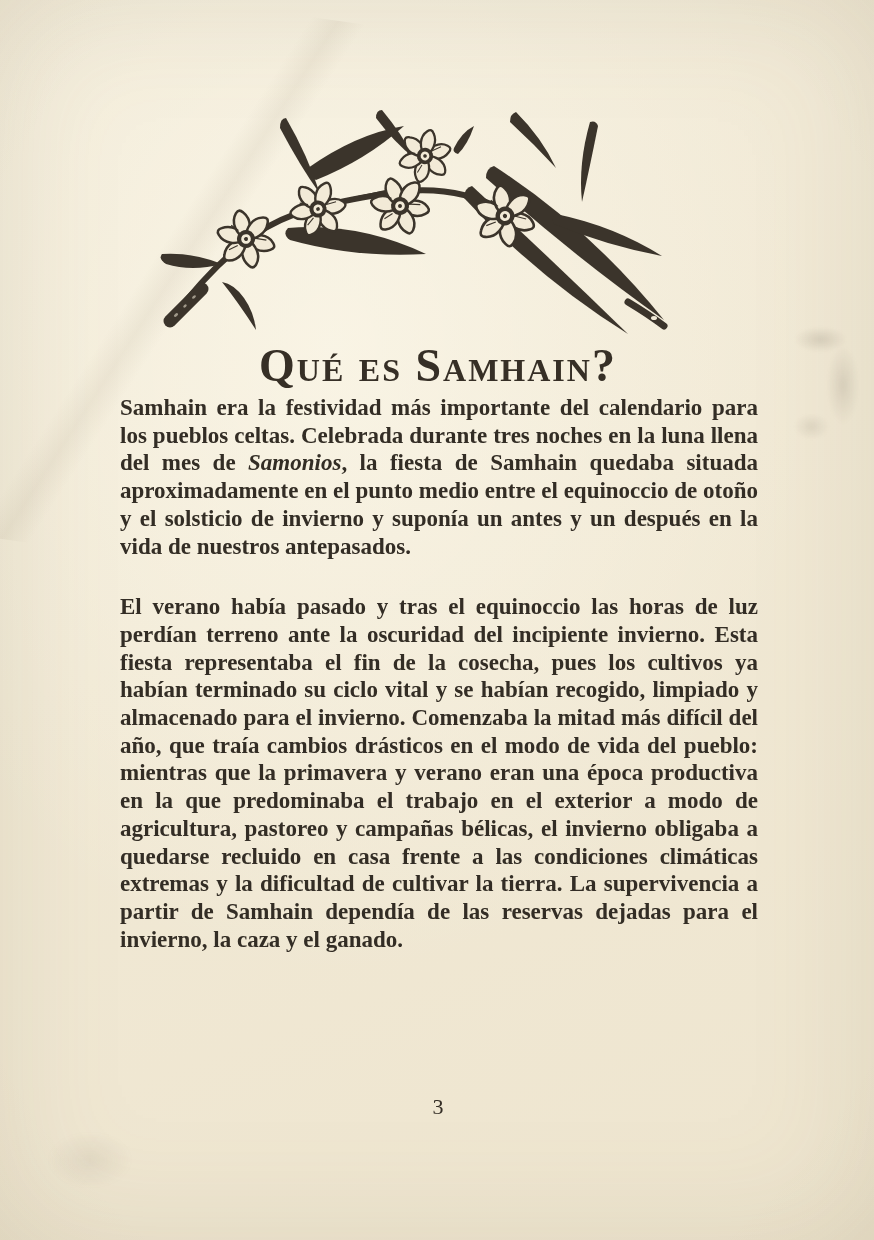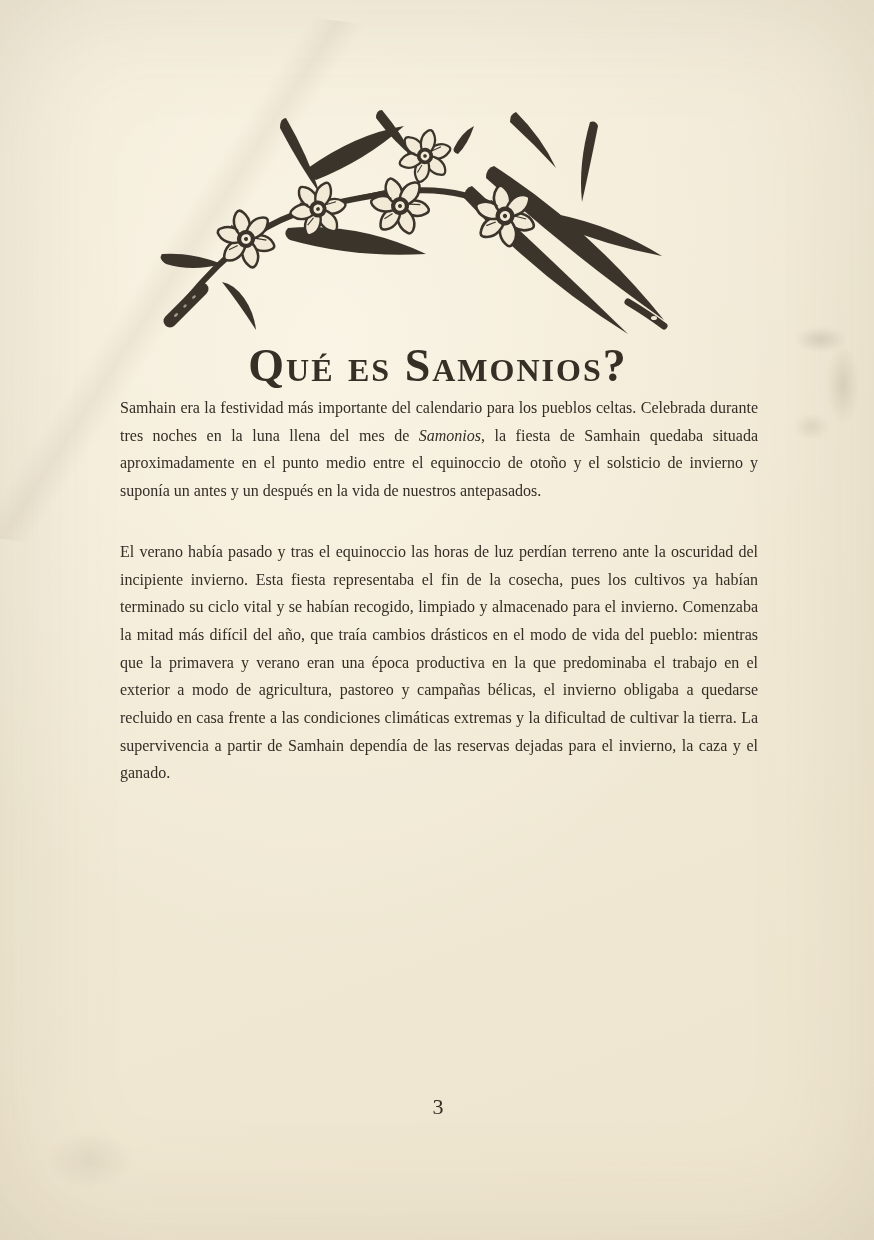--- a/index.html
+++ b/index.html
@@ -43,24 +43,25 @@
     text-align: center;
     font-variant: small-caps;
     font-weight: bold;
     font-size: 46px;
     letter-spacing: 2px;
     color: #362f26;
     line-height: 1.1;
   }
   .body-text {
     position: absolute; left: 120px; top: 394px; width: 638px;
-    font-size: 16px; line-height: 27.7px;
+    font-size: 23px; line-height: 27.7px;
     color: #332d25;
     text-align: justify;
     hyphens: none;
+    font-weight: bold;
   }
   .body-text p { margin: 0 0 33px 0; }
   .body-text p:last-child { margin-bottom: 0; }
   .italic-term { font-style: italic; }
   .page-number {
     position: absolute; left: 118px; top: 1094px; width: 640px;
     text-align: center; font-size: 22px; color: #332d25;
   }
   .ink-stroke { stroke: #3b342b; fill: none; stroke-linecap: round; }
   .ink-fill   { fill: #3b342b; stroke: none; }
@@ -123,21 +124,21 @@
 
     <use href="#flower" transform="translate(88 133) rotate(15) scale(1.05)"></use>
     <use href="#flower" transform="translate(160 103) rotate(-10)"></use>
     <use href="#flower" transform="translate(242 100) rotate(8) scale(1.05)"></use>
     <use href="#flower" transform="translate(267 50) rotate(-18) scale(0.95)"></use>
     <use href="#flower" transform="translate(347 110) rotate(20) scale(1.1)"></use>
 
     <path class="ink-fill" d="M 296 42 Q 304 26 316 20 Q 310 38 300 48 Q 294 46 296 42 Z"></path>
   </svg>
 
-  <h1 class="title">Qué es Samonios?</h1>
+  <h1 class="title">Qué es Samhain?</h1>
 
   <div class="body-text">
     <p><span>Samhain era la festividad más importante del calendario para los pueblos celtas. Celebrada durante tres noches en la luna llena del mes de </span><span class="italic-term">Samonios</span><span>, la fiesta de Samhain quedaba situada aproximadamente en el punto medio entre el equinoccio de otoño y el solsticio de invierno y suponía un antes y un después en la vida de nuestros antepasados.</span></p>
     <p>El verano había pasado y tras el equinoccio las horas de luz perdían terreno ante la oscuridad del incipiente invierno. Esta fiesta representaba el fin de la cosecha, pues los cultivos ya habían terminado su ciclo vital y se habían recogido, limpiado y almacenado para el invierno. Comenzaba la mitad más difícil del año, que traía cambios drásticos en el modo de vida del pueblo: mientras que la primavera y verano eran una época productiva en la que predominaba el trabajo en el exterior a modo de agricultura, pastoreo y campañas bélicas, el invierno obligaba a quedarse recluido en casa frente a las condiciones climáticas extremas y la dificultad de cultivar la tierra. La supervivencia a partir de Samhain dependía de las reservas dejadas para el invierno, la caza y el ganado.</p>
   </div>
 
   <div class="page-number">3</div>
 
 </div>
 

